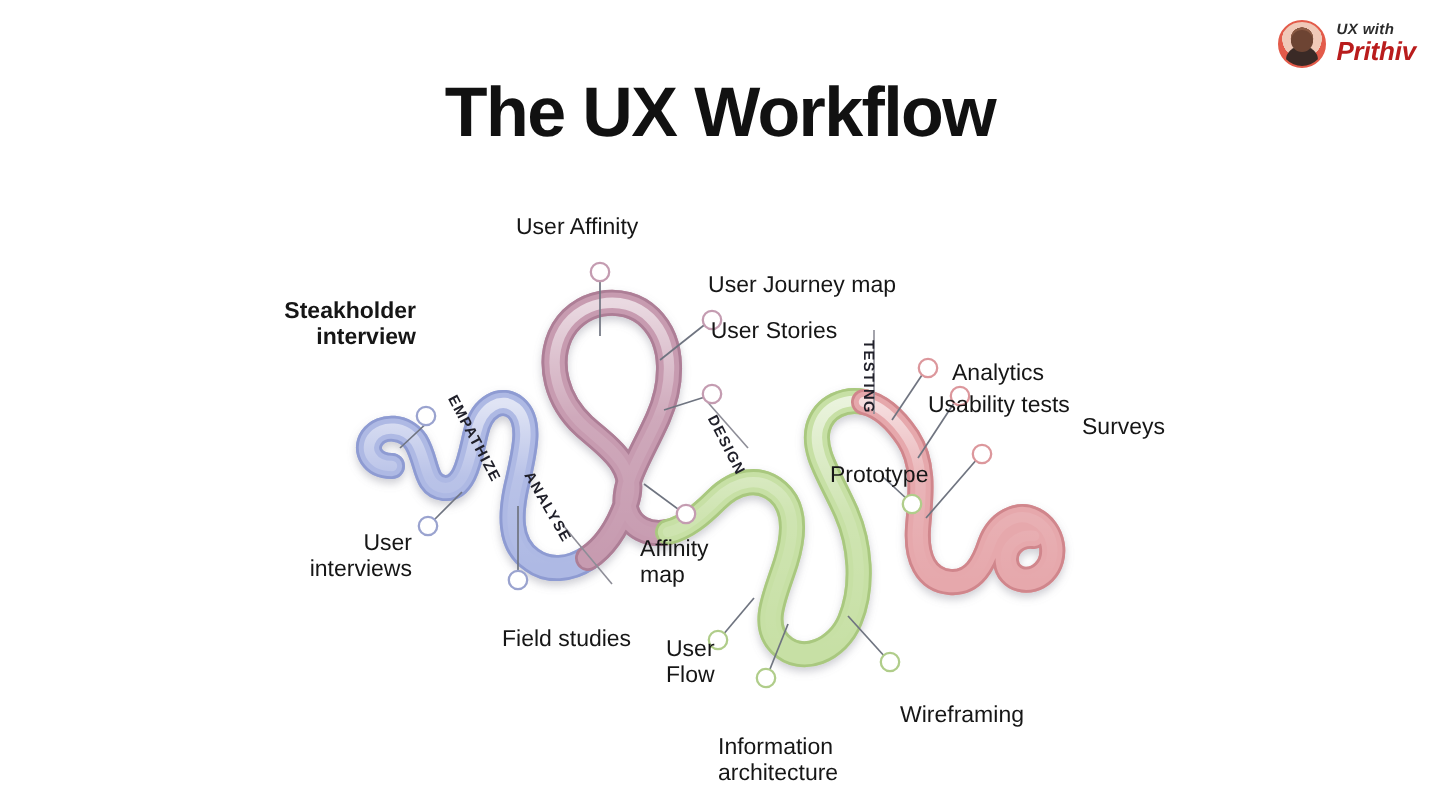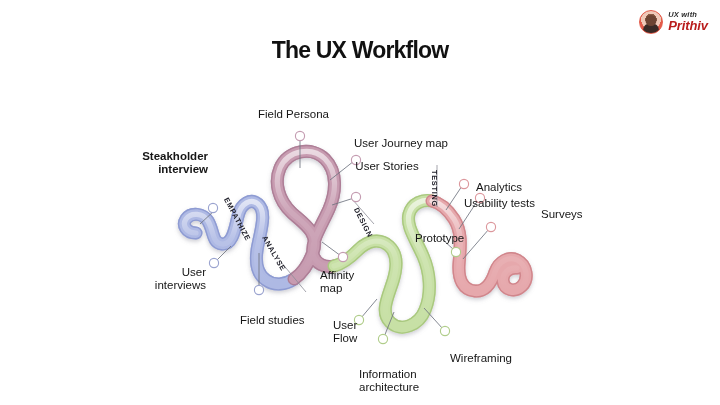--- a/index.html
+++ b/index.html
@@ -75,21 +75,21 @@
     display: block;
   }
 
   
   #page-title {
     position: absolute;
     top: 37px;
     left: 0;
     width: 720px;
     text-align: center;
-    font-size: 23px;
+    font-size: 35px;
     font-weight: bold;
     letter-spacing: -0.8px;
     color: #111111;
   }
 
   
   #diagram {
     position: absolute;
     inset: 0;
   }
@@ -248,23 +248,23 @@
 
 <div class="stage" style="left:230px; top:196px; transform: rotate(62deg); transform-origin: left top;">EMPATHIZE</div>
 <div class="stage" style="left:268px; top:234px; transform: rotate(60deg); transform-origin: left top;">ANALYSE</div>
 <div class="stage" style="left:360px; top:206px; transform: rotate(63deg); transform-origin: left top;">DESIGN</div>
 <div class="stage" style="left:439px; top:170px; transform: rotate(90deg); transform-origin: left top;">TESTING</div>
 
 <div class="lbl r" style="left:118px; top:150px; width:90px;font-weight:bold;">Steakholder
 interview</div>
 <div class="lbl r" style="left:124px; top:266px; width:82px;">User
 interviews</div>
-<div class="lbl" style="left:240px; top:314px; width:100px;">Field studies</div>
-
-<div class="lbl" style="left:258px; top:108px; width:120px;">Field Persona</div>
+<div class="lbl" style="left:251px; top:314px; width:100px;">Field studies</div>
+
+<div class="lbl" style="left:258px; top:108px; width:120px;">User Affinity</div>
 <div class="lbl" style="left:318px; top:137px; width:130px;text-align:right;">User Journey map</div>
 <div class="lbl" style="left:332px; top:160px; width:110px;text-align:center;">User Stories</div>
 <div class="lbl" style="left:320px; top:269px; width:70px;">Affinity
 map</div>
 
 <div class="lbl" style="left:333px; top:319px; width:56px;">User
 Flow</div>
 <div class="lbl" style="left:359px; top:356px; width:108px;margin-top:12px;">Information
 architecture</div>
 <div class="lbl" style="left:450px; top:352px; width:110px;">Wireframing</div>

